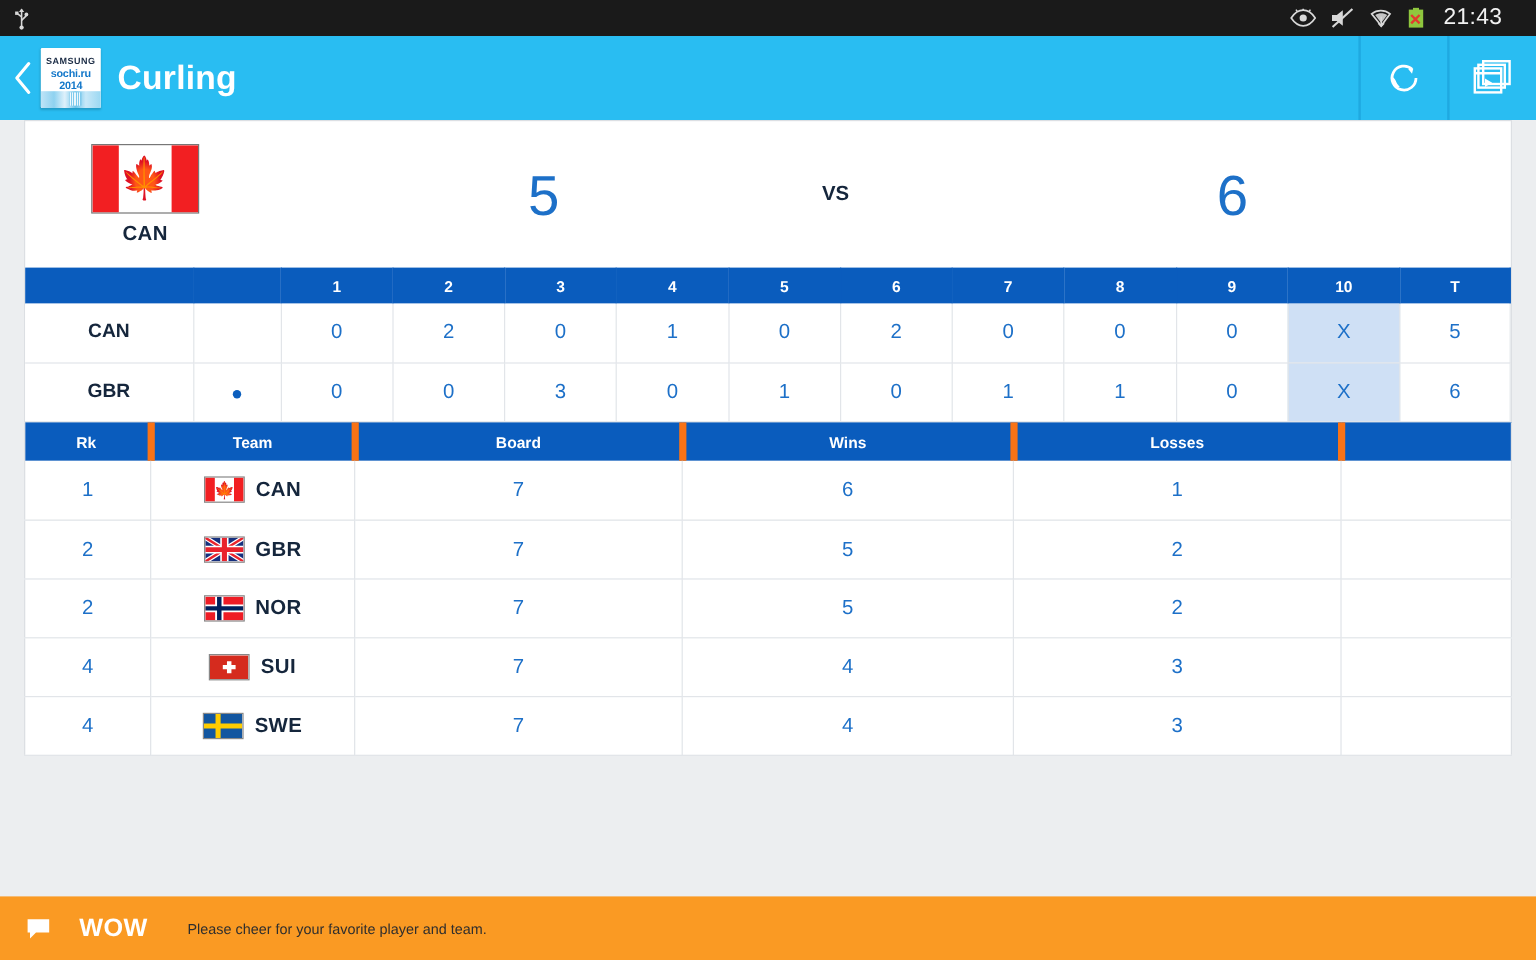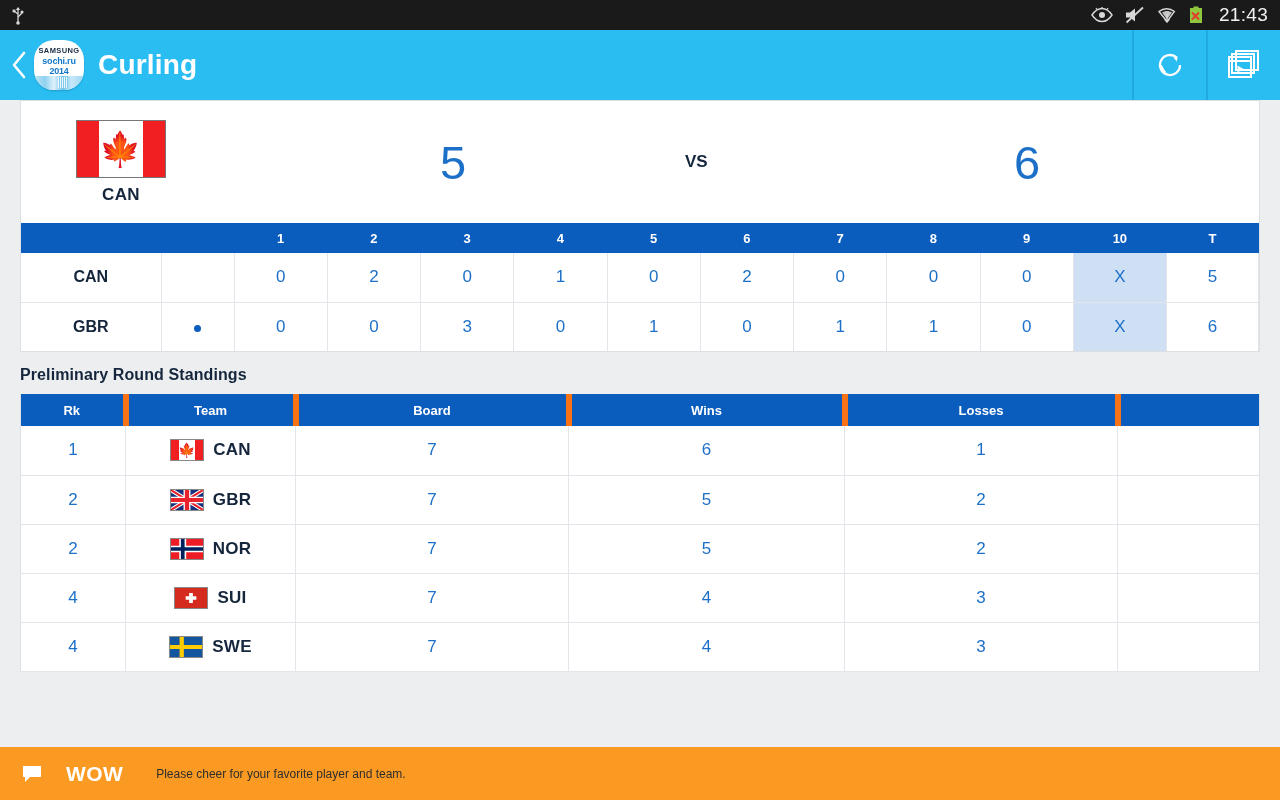--- a/index.html
+++ b/index.html
@@ -7,37 +7,37 @@
   body {
     font-family:"Liberation Sans", sans-serif;
     background:#eceef0;
     -webkit-font-smoothing:antialiased;
   }
 
   
   .statusbar {
     height:30px; background:#1a1a1a; color:#e8e8e8;
     display:flex; align-items:center; justify-content:space-between;
-    padding:0 12px 0 10px;
+    padding:0 28px 0 10px;
   }
   .sb-left, .sb-right { display:flex; align-items:center; gap:11px; }
   .sb-clock { font-size:19px; color:#f2f2f2; letter-spacing:.3px; margin-left:4px; }
   .sb-ico { display:block; }
 
   
   .appbar {
     height:70px; background:#29bdf2; display:flex; align-items:center;
     position:relative;
   }
   .back-chevron {
     width:26px; margin-left:6px; display:flex; align-items:center; justify-content:center;
     cursor:pointer;
   }
   .logo {
-    width:50px; height:50px; border-radius:20px; background:#fff;
+    width:50px; height:50px; border-radius:1px; background:#fff;
     margin-left:2px; overflow:hidden; position:relative; flex:0 0 auto;
     display:flex; flex-direction:column; align-items:center;
     box-shadow:0 1px 2px rgba(0,0,0,.18);
   }
   .logo-samsung {
     font-size:7.5px; font-weight:bold; color:#1b2c45; letter-spacing:.4px;
     margin-top:6px; font-family:"Liberation Sans", sans-serif;
   }
   .logo-sochi {
     font-size:9px; font-weight:bold; color:#1277c9; letter-spacing:-.2px;
@@ -291,21 +291,20 @@
             <td>1</td>
             <td>1</td>
             <td>0</td>
             <td class="hl">X</td>
             <td>6</td>
           </tr>
         </tbody>
       </table>
     </div>
 
-    <div class="section-title">Preliminary Round Standings</div>
 
     <table class="standings">
       <colgroup>
         <col style="width:105px">
           <col style="width:170px">
           <col style="width:273px">
         <col style="width:276px">
           <col style="width:273px">
           <col>
       </colgroup>

